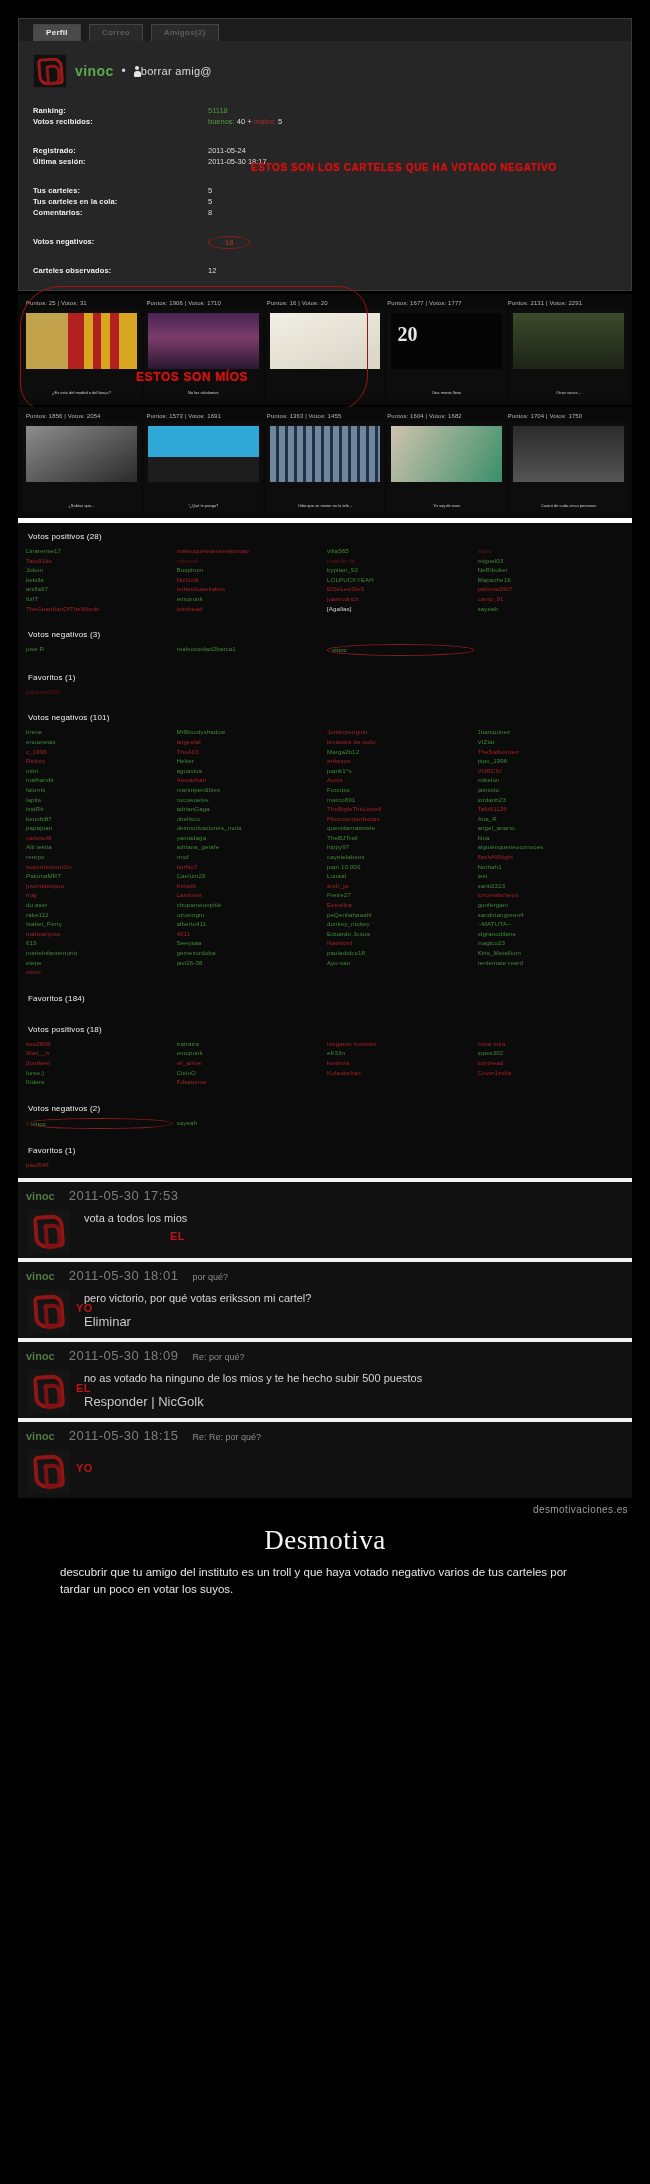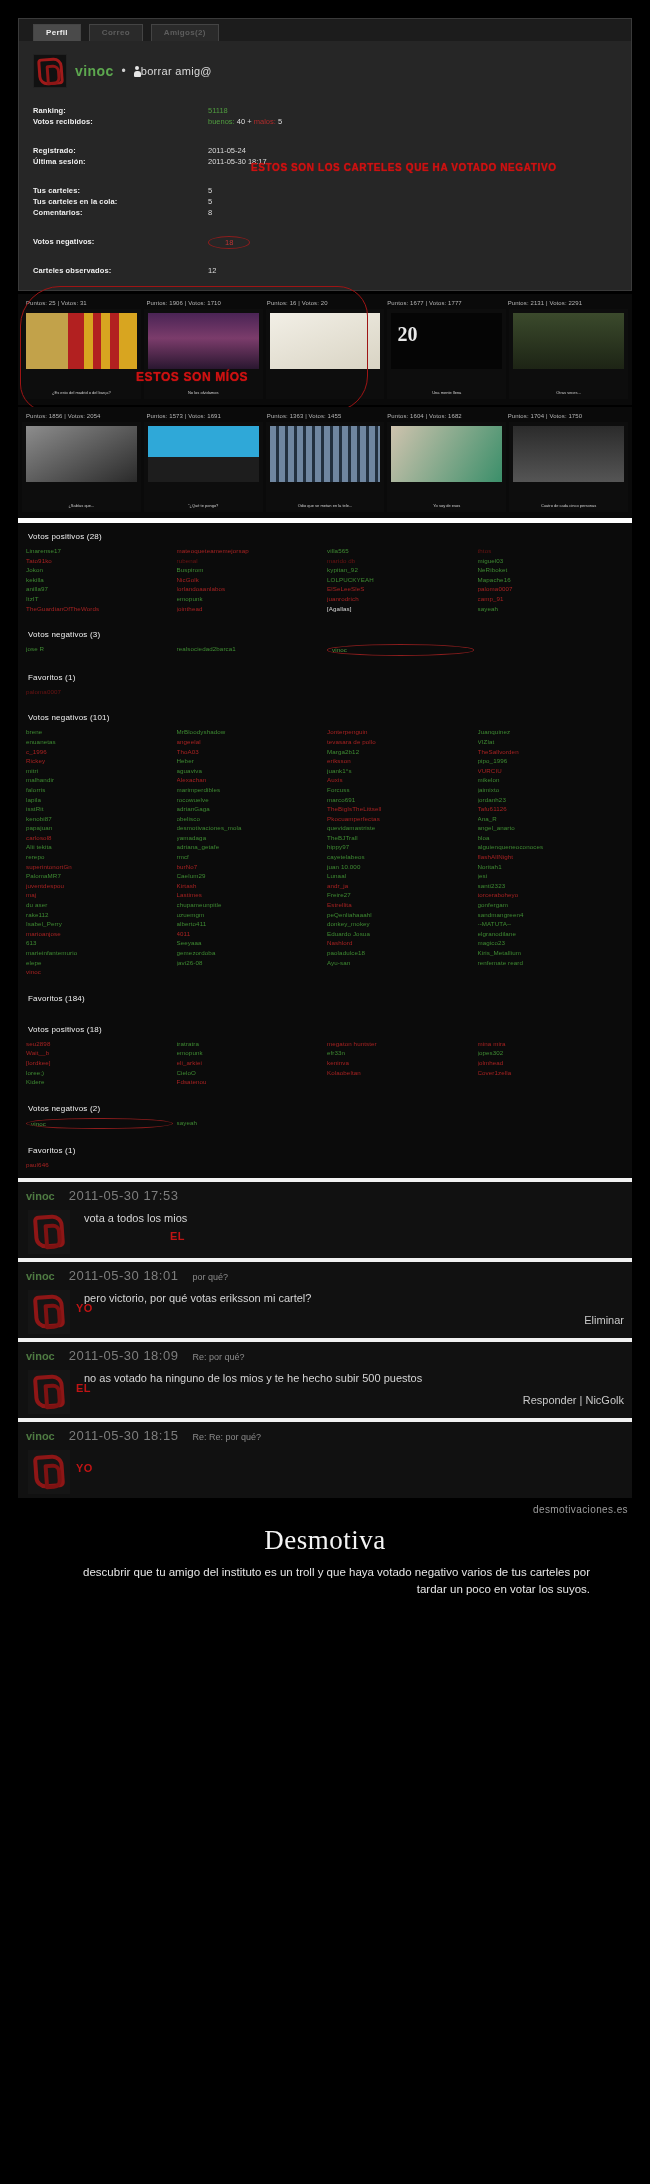--- a/index.html
+++ b/index.html
@@ -284,21 +284,21 @@
     width: 30px; height: 33px;
     border: 4px solid #8e1616; border-radius: 5px 11px 5px 11px;
     transform: rotate(-4deg);
   }
   .thread .avatar-lg .dlogo:after {
     content: ""; position: absolute; left: 6px; top: 5px;
     width: 9px; height: 17px; border: 4px solid #7d1212; border-radius: 2px 8px 8px 2px;
   }
   .thread .actions {
     margin-left: 58px; margin-top: 8px;
-    color: #c9c9c9; font-size: 11px; text-align: right;
+    color: #c9c9c9; font-size: 13px;
   }
   .tag-red {
     position: absolute;
     color: #c01414; font-weight: bold; font-size: 11px;
     letter-spacing: .5px;
   }
 
   
   .site-mark {
     text-align: right;
@@ -309,21 +309,21 @@
   }
   .demotiv-title {
     text-align: center;
     font-family: "Liberation Serif", serif;
     font-size: 27px;
     color: #f4f4f4;
     letter-spacing: .5px;
     padding-top: 6px;
   }
   .demotiv-sub {
-    text-align: right;
+    text-align: left;
     font-size: 11.5px;
     color: #e6e6e6;
     line-height: 17px;
     padding: 8px 60px 0 60px;
   }
 </style>
 </head>
 <body>
 
 <div class="shot">

